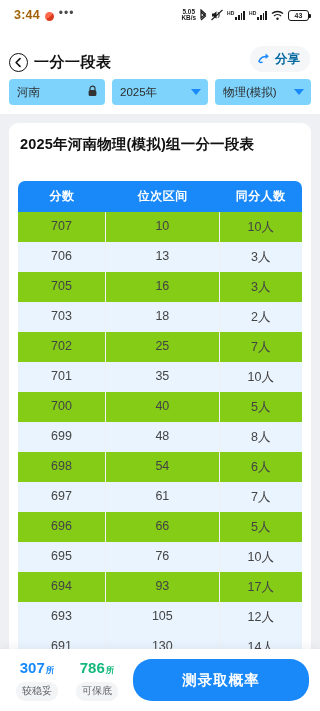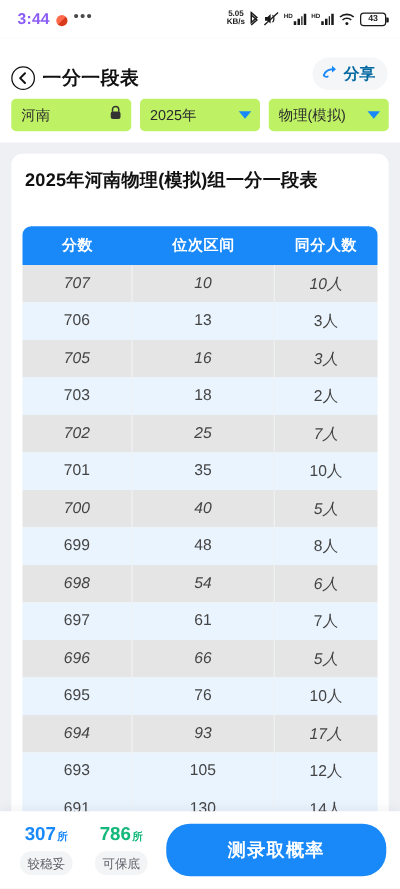--- a/index.html
+++ b/index.html
@@ -11,21 +11,21 @@
     position:relative;
   }
 
   
   .statusbar{
     height:30px; display:flex; align-items:center;
     justify-content:space-between; padding:0 11px 0 14px;
     background:#ffffff;
   }
   .sb-left{ display:flex; align-items:center; gap:5px; }
-  .sb-time{ font-size:12.5px; font-weight:700; color:#8b5cf6; letter-spacing:.2px; }
+  .sb-time{ font-size:12.5px; font-weight:700; color:#a16207; letter-spacing:.2px; }
   .sb-dot-icon{ width:9px; height:9px; border-radius:50%;
     background:linear-gradient(135deg,#ff6a4d 0 50%,#d83b1e 50% 100%); position:relative; top:1px;}
   .sb-ellipsis{ font-size:12px; color:#4a4a4a; letter-spacing:1px; position:relative; top:-2px;}
   .sb-right{ display:flex; align-items:center; gap:4px; }
   .sb-net{ font-size:6.4px; line-height:6.4px; font-weight:700; color:#1a1a1a; text-align:center;}
   .sb-ico{ color:#1a1a1a; display:flex; align-items:center; }
   .sb-bars{ display:flex; align-items:flex-end; gap:1px; height:9px;}
   .sb-bars i{ width:1.7px; background:#1a1a1a; display:block;}
   .sb-bars i:nth-child(1){height:3px;} .sb-bars i:nth-child(2){height:5px;}
   .sb-bars i:nth-child(3){height:7px;} .sb-bars i:nth-child(4){height:9px;}
@@ -55,21 +55,21 @@
     display:flex; align-items:center; gap:3px;
     background:#f5f6f8; border-radius:13px; padding:4px 10px 4px 8px; cursor:pointer;
   }
   .share-label{ font-size:12.5px; font-weight:700; color:#0369a1; }
 
   
   .filters{
     background:#ffffff; padding:7px 9px 9px; display:flex; gap:7px;
   }
   .filter{
-    flex:1; background:#bef264; border-radius:4px; height:26px;
+    flex:1; background:#7dd3fc; border-radius:4px; height:26px;
     display:flex; align-items:center; justify-content:space-between;
     padding:0 7px 0 8px; cursor:pointer; min-width:0;
   }
   .filter-txt{ font-size:11.5px; color:#2b2b2b; white-space:nowrap; overflow:hidden;}
   .caret{ width:0;height:0;border-left:5px solid transparent;border-right:5px solid transparent;
           border-top:6px solid #1989fa; flex:0 0 auto; margin-left:4px;}
   .lock{ flex:0 0 auto; margin-left:4px; }
 
   
   .card{
@@ -88,21 +88,21 @@
     font-size:12px; color:#fff; font-weight:700; text-align:center;
     padding:7px 0 7px; letter-spacing:.5px;
   }
   .row{ display:flex; }
   .row div{
     font-size:12.5px; color:#444; text-align:center; padding:6.5px 0;
     border-right:1px solid #eef1f4;
   }
   .row div:last-child{ border-right:none; }
   .row.odd{ background:#eaf4fe; }
-  .row.even{ background:#e5e5e5;font-style:italic; }
+  .row.even{ background:#84cc16; }
   .c0{ width:31%; } .c1{ width:40%; } .c2{ width:29%; }
 
   
   .bottombar{
     position:absolute; left:0; right:0; bottom:0; height:62px;
     background:#ffffff; display:flex; align-items:center;
     padding:0 11px 0 9px; gap:4px;
     box-shadow:0 -3px 8px rgba(80,90,110,.07);
   }
   .stats{ display:flex; gap:4px; flex:0 0 auto; }

